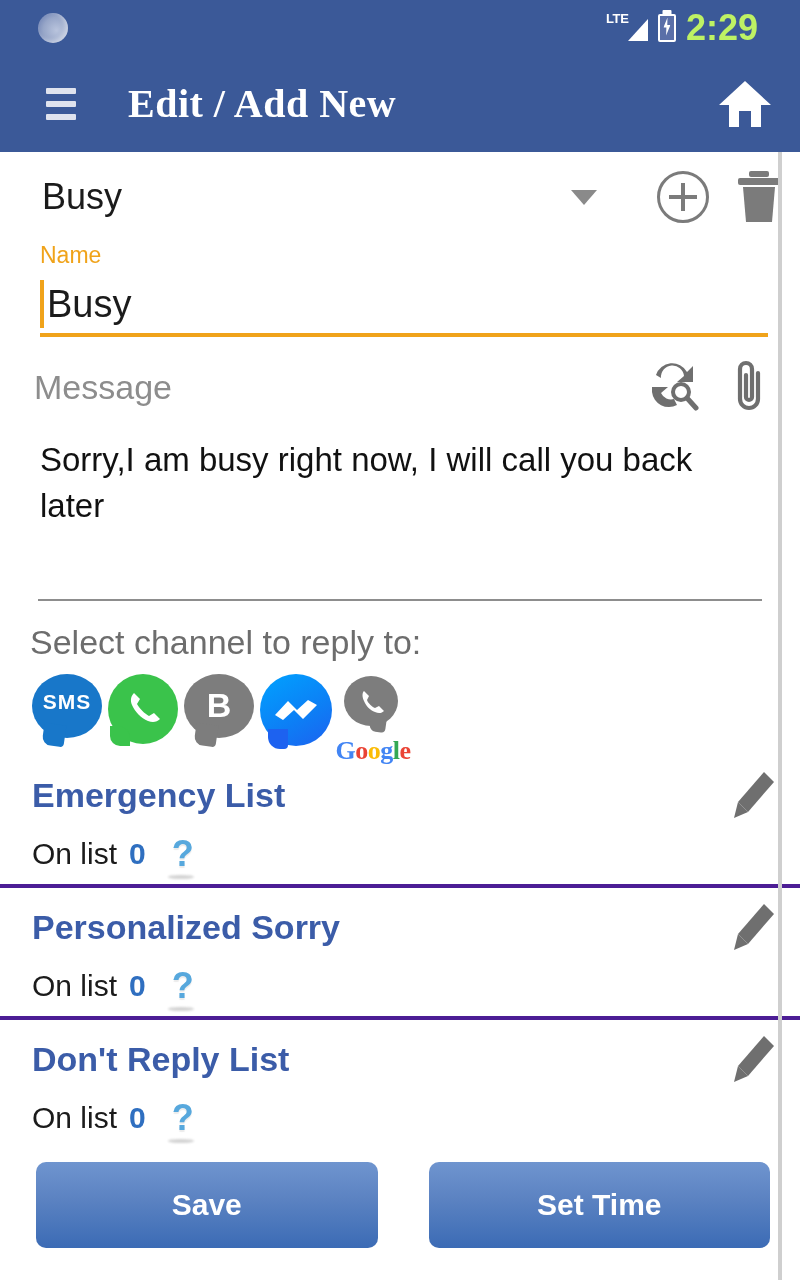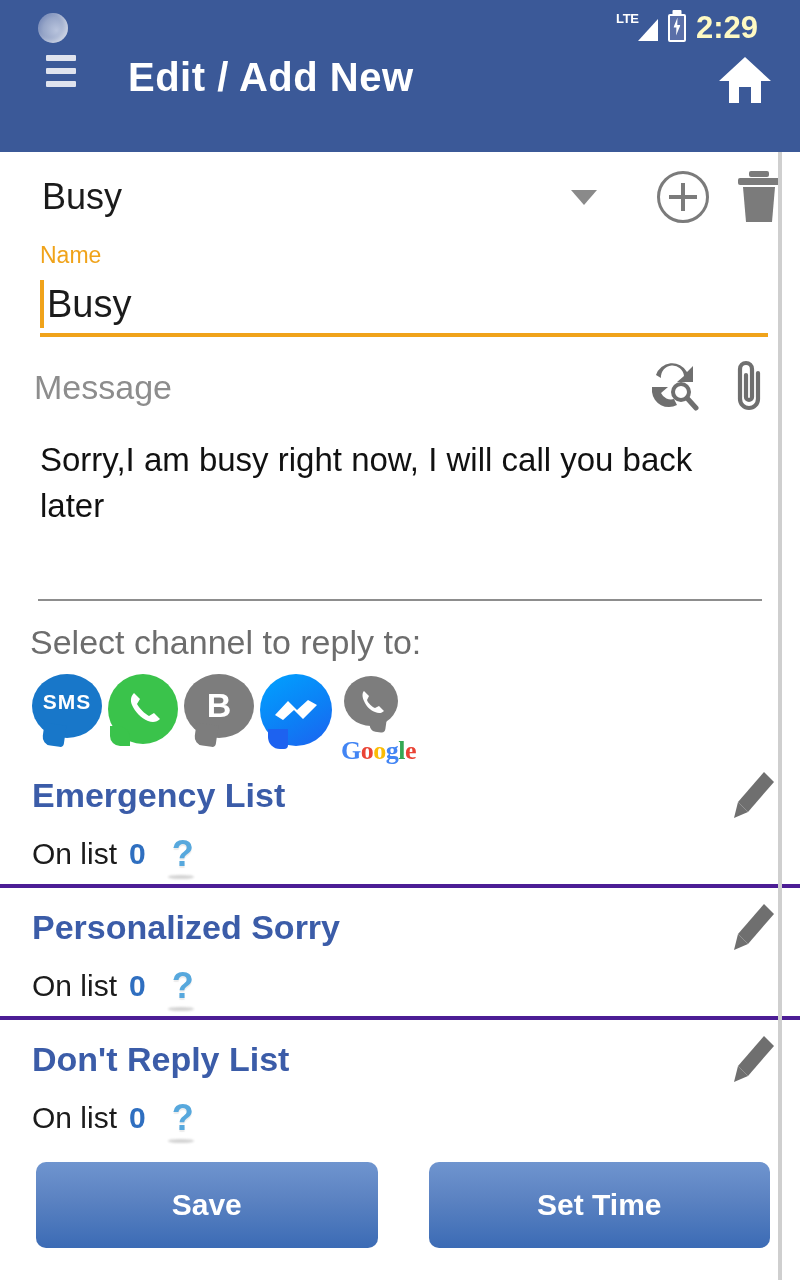--- a/index.html
+++ b/index.html
@@ -87,35 +87,37 @@
   .battery::after {
     content: "";
     position: absolute;
     top: 2px; left: 50%;
     transform: translateX(-50%);
     width: 7px; height: 18px;
     background: #ffffff;
     clip-path: polygon(58% 0%, 0% 56%, 42% 56%, 38% 100%, 100% 42%, 55% 42%);
   }
   .clock {
-    font-size: 31px;
-    font-weight: bold;
-    color: #fef9c3;
+    font-size: 36px;
+    font-weight: bold;
+    color: #bef264;
     letter-spacing: 0px;
   }
 
   
   .app-bar {
     position: absolute;
     top: 55px; left: 0;
     width: 800px;
     height: 97px;
     background: #3b5998;
     display: flex;
+    align-items: center;
     padding: 0 28px 0 46px;
+    font-family: Liberation Serif, serif;
   }
   .hamburger {
     width: 30px;
     display: flex;
     flex-direction: column;
     gap: 7px;
     cursor: pointer;
   }
   .hamburger span {
     display: block;
@@ -326,21 +328,21 @@
     position: absolute;
     bottom: -3px; left: 8px;
     width: 20px; height: 20px;
     background: #1d62f0;
     border-radius: 0 0 4px 60%;
   }
   .google-word {
     position: absolute;
     left: -4px; bottom: -8px;
     width: 86px;
-    text-align: right;
+    text-align: center;
     font-family: "Liberation Serif", serif;
     font-size: 26px;
     font-weight: bold;
     letter-spacing: -0.5px;
     line-height: 1;
   }
   .g1 { color: #4285f4; } .g2 { color: #ea4335; } .g3 { color: #fbbc05; }
   .g4 { color: #4285f4; } .g5 { color: #34a853; } .g6 { color: #ea4335; }
 
   

